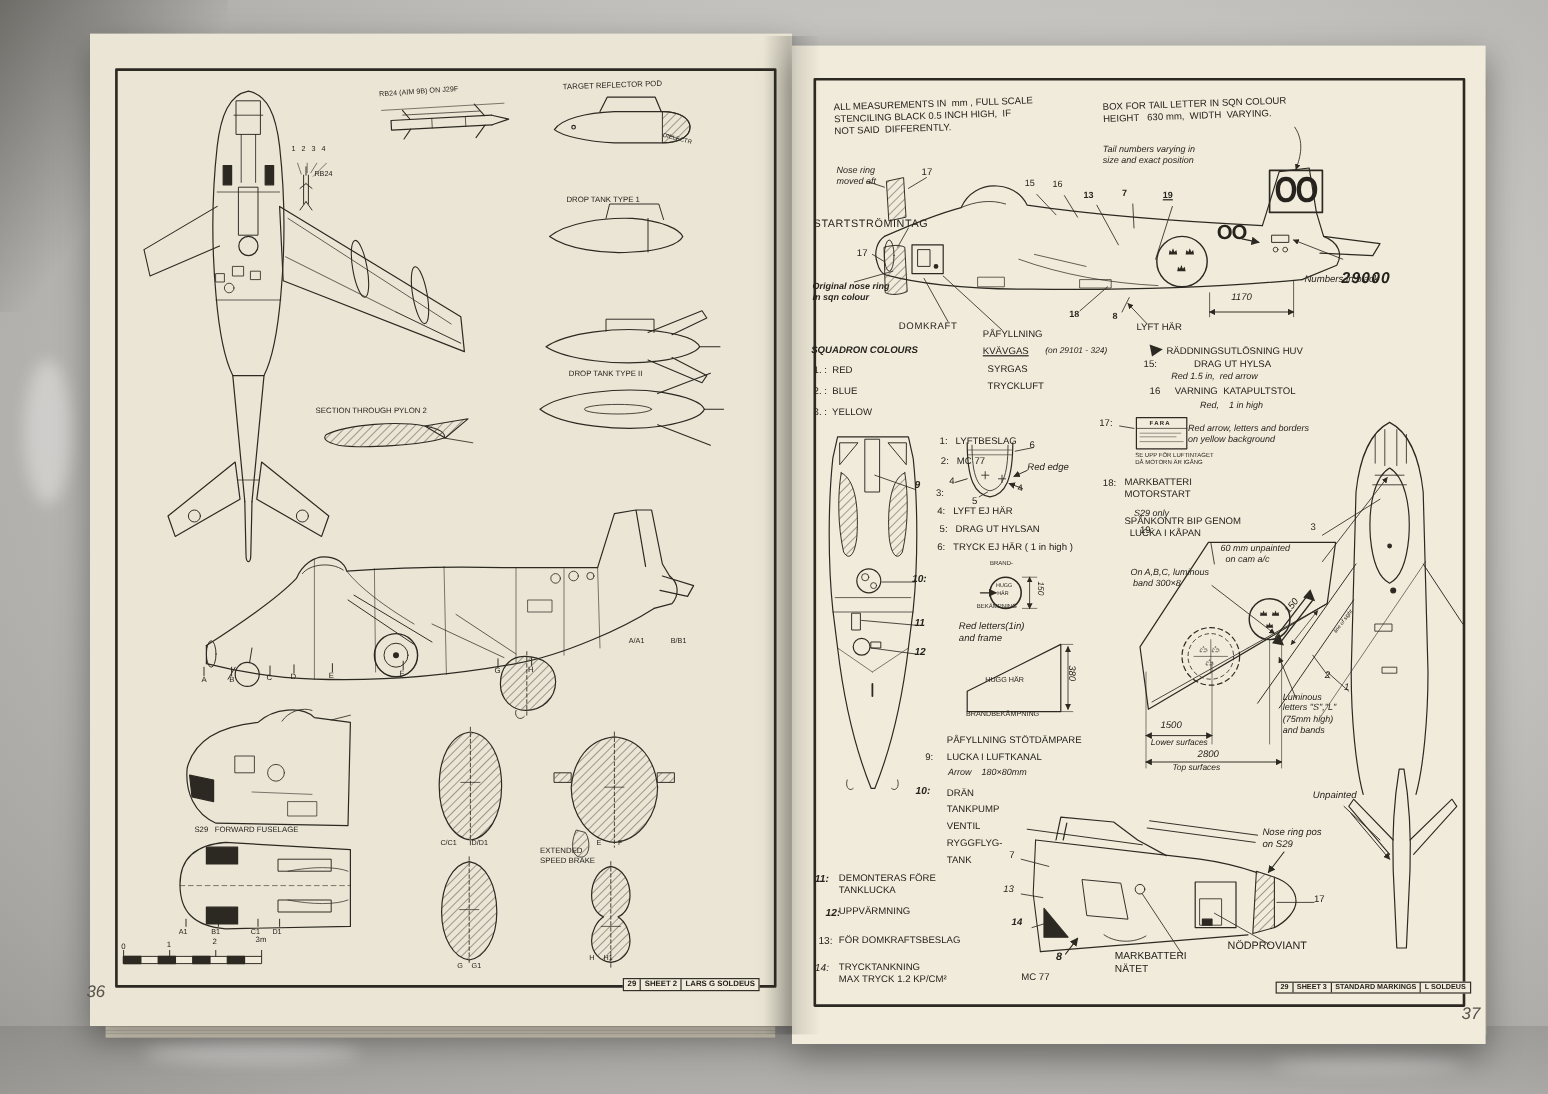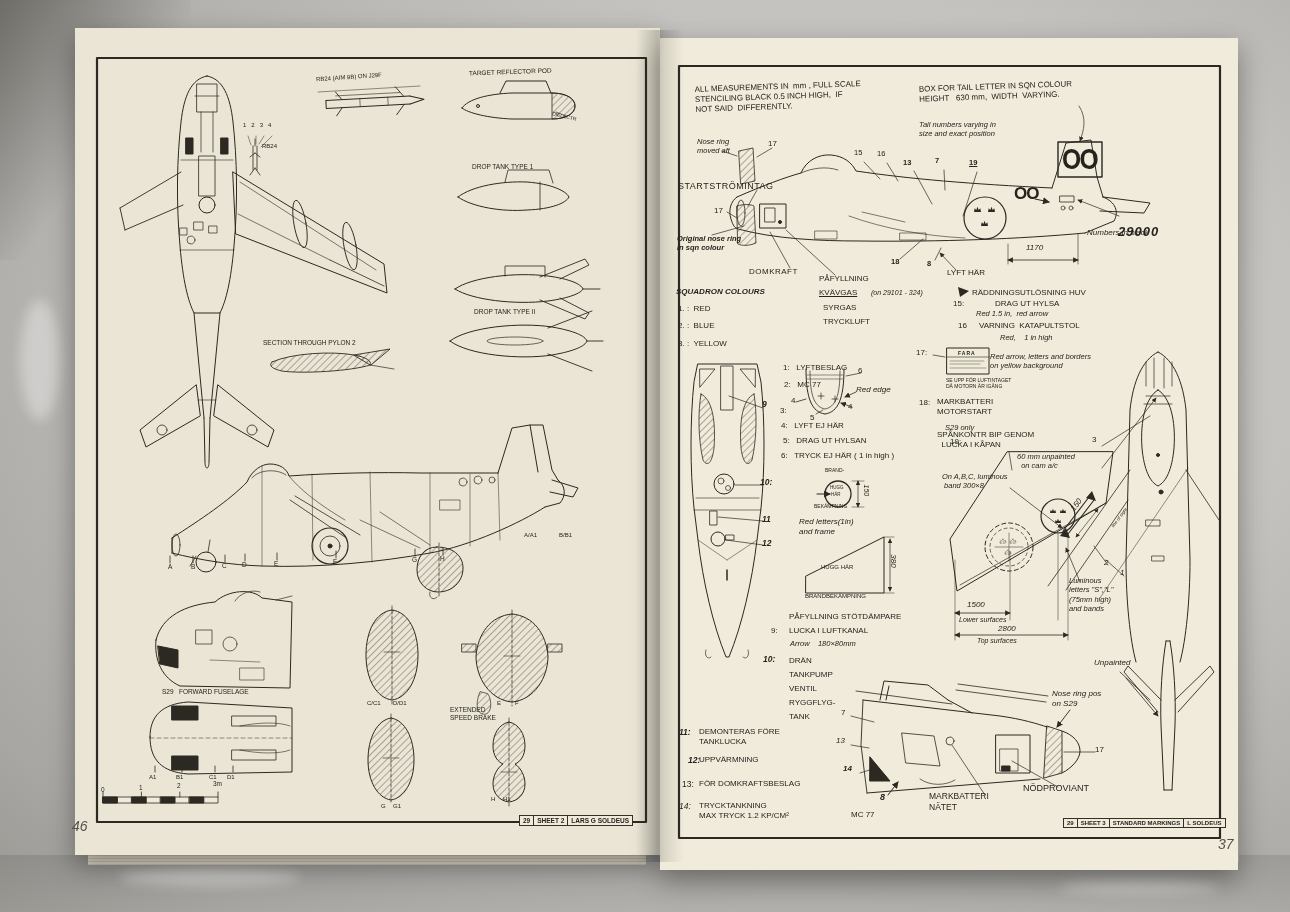--- a/index.html
+++ b/index.html
@@ -373,21 +373,21 @@
 SPEED BRAKE</div>
     <div class="lbl s65" style="left:101px;top:786px;">0</div>
     <div class="lbl s65" style="left:139px;top:784px;">1</div>
     <div class="lbl s65" style="left:177px;top:782px;">2</div>
     <div class="lbl s65" style="left:213px;top:780px;">3m</div>
     <div class="fbox" style="left:519px;top:815px;font-size:6.5px;">
       <span>29</span>
         <span>SHEET 2</span>
         <span>LARS G SOLDEUS</span>
     </div>
-    <div class="lbl s14" style="left:72px;top:818px;color:#55524c;font-style:italic;">46</div>
+    <div class="lbl s14" style="left:72px;top:818px;color:#55524c;font-style:italic;">36</div>
   </div>
 
   <div>
     <div class="lbl s8" style="left:695px;top:82px;transform:rotate(-2deg);">ALL MEASUREMENTS IN  mm , FULL SCALE
 STENCILING BLACK 0.5 INCH HIGH,  IF
 NOT SAID  DIFFERENTLY.</div>
     <div class="lbl s8" style="left:919px;top:82px;transform:rotate(-2deg);">BOX FOR TAIL LETTER IN SQN COLOUR
 HEIGHT   630 mm,  WIDTH  VARYING.</div>
     <div class="lbl s75 it" style="left:919px;top:120px;">Tail numbers varying in
 size and exact position</div>

